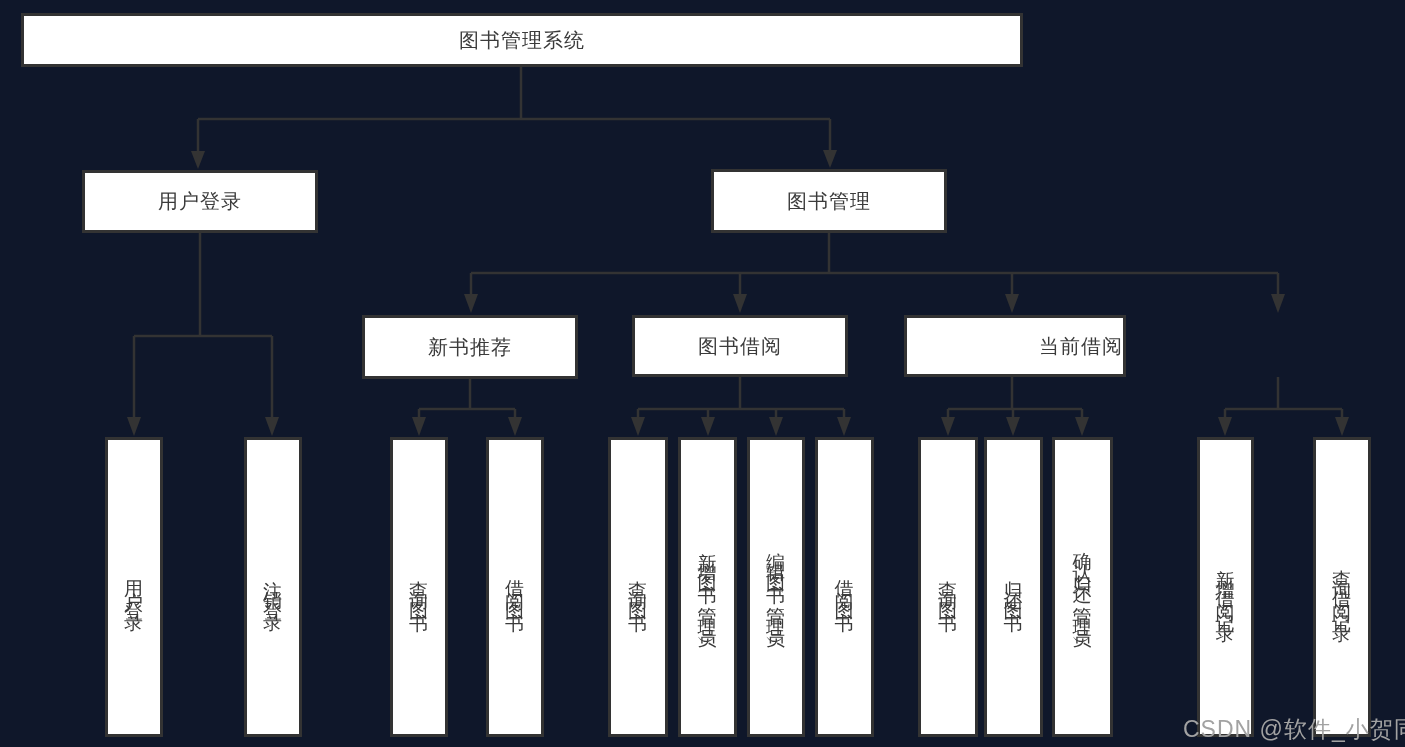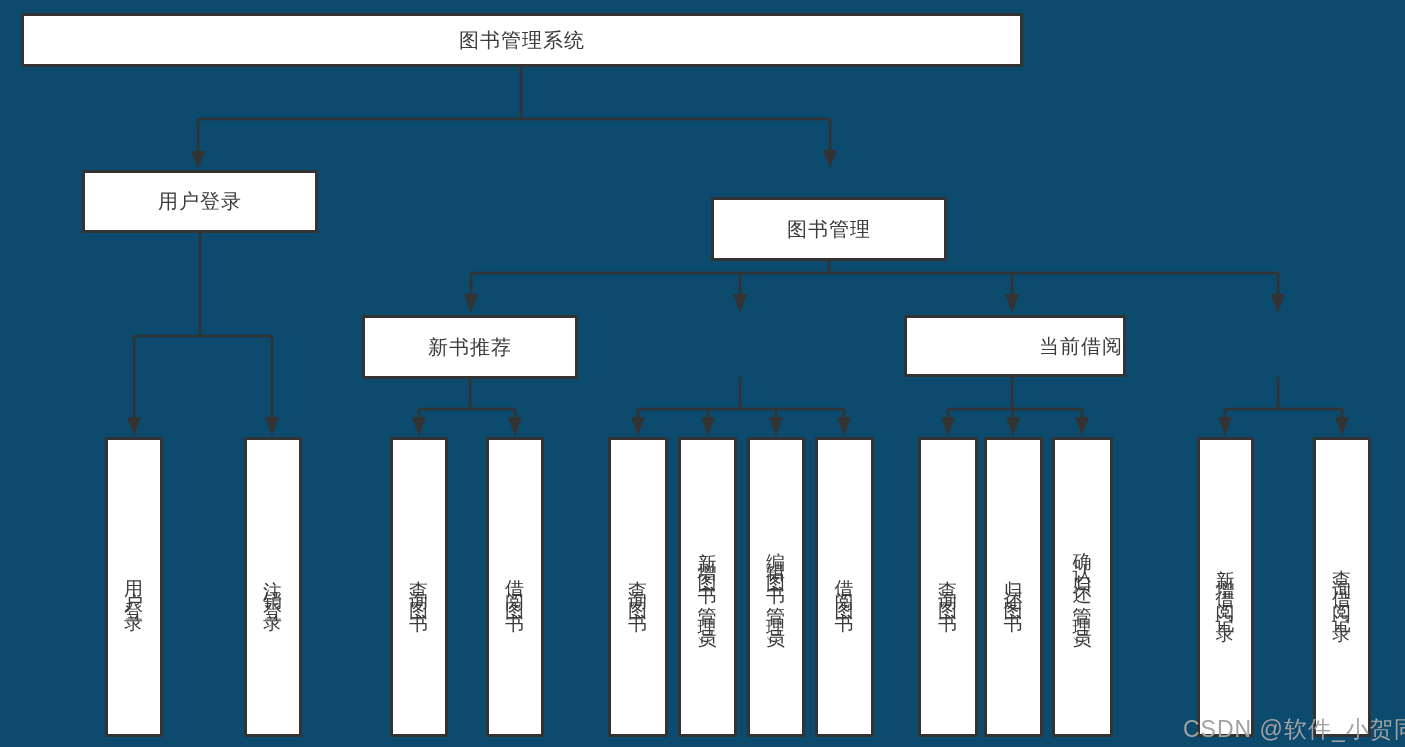--- a/index.html
+++ b/index.html
@@ -1,20 +1,20 @@
 <!DOCTYPE html>
 <html><head>
 <meta charset="utf-8">
 <style>
   html, body { margin: 0; padding: 0; background: #ffffff; }
   .canvas {
     position: relative;
     width: 1405px;
     height: 747px;
-    background: #0c4a6e;
+    background: #0f172a;
     font-family: "Liberation Sans", sans-serif;
     overflow: hidden;
   }
   .box {
     position: absolute;
     background: #ffffff;
     border: 3px solid #333333;
     box-sizing: border-box;
     display: flex;
     align-items: center;
@@ -99,26 +99,29 @@
     <polygon points="1335,417 1349,417 1342,436"></polygon>
   </svg>
 
   <div class="box" style="left:21px; top:13px; width:1002px; height:54px;">
     <span class="hlabel">图书管理系统</span>
   </div>
 
   <div class="box" style="left:82px; top:170px; width:236px; height:63px;">
     <span class="hlabel">用户登录</span>
   </div>
-  <div class="box" style="left:711px; top:169px; width:236px; height:64px;margin-top:28px;">
+  <div class="box" style="left:711px; top:169px; width:236px; height:64px;">
     <span class="hlabel">图书管理</span>
   </div>
 
   <div class="box" style="left:362px; top:315px; width:216px; height:64px;">
     <span class="hlabel">新书推荐</span>
+  </div>
+  <div class="box" style="left:632px; top:315px; width:216px; height:62px;">
+    <span class="hlabel">图书借阅</span>
   </div>
   <div class="box" style="left:904px; top:315px; width:222px; height:62px;justify-content:flex-end;">
     <span class="hlabel">当前借阅</span>
   </div>
 
   <div class="box" style="left:105px; top:437px; width:58px; height:300px;">
     <span class="vtext">用户登录</span>
   </div>
   <div class="box" style="left:244px; top:437px; width:58px; height:300px;">
     <span class="vtext">注销登录</span>

